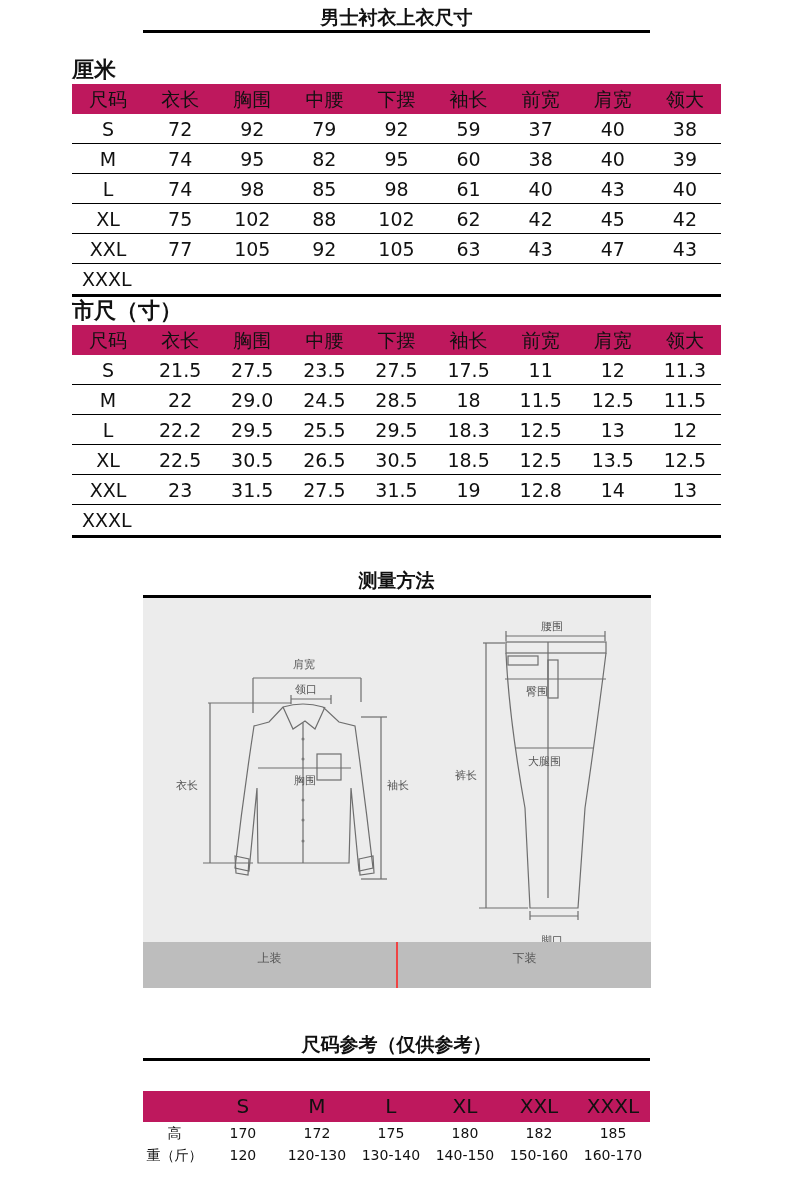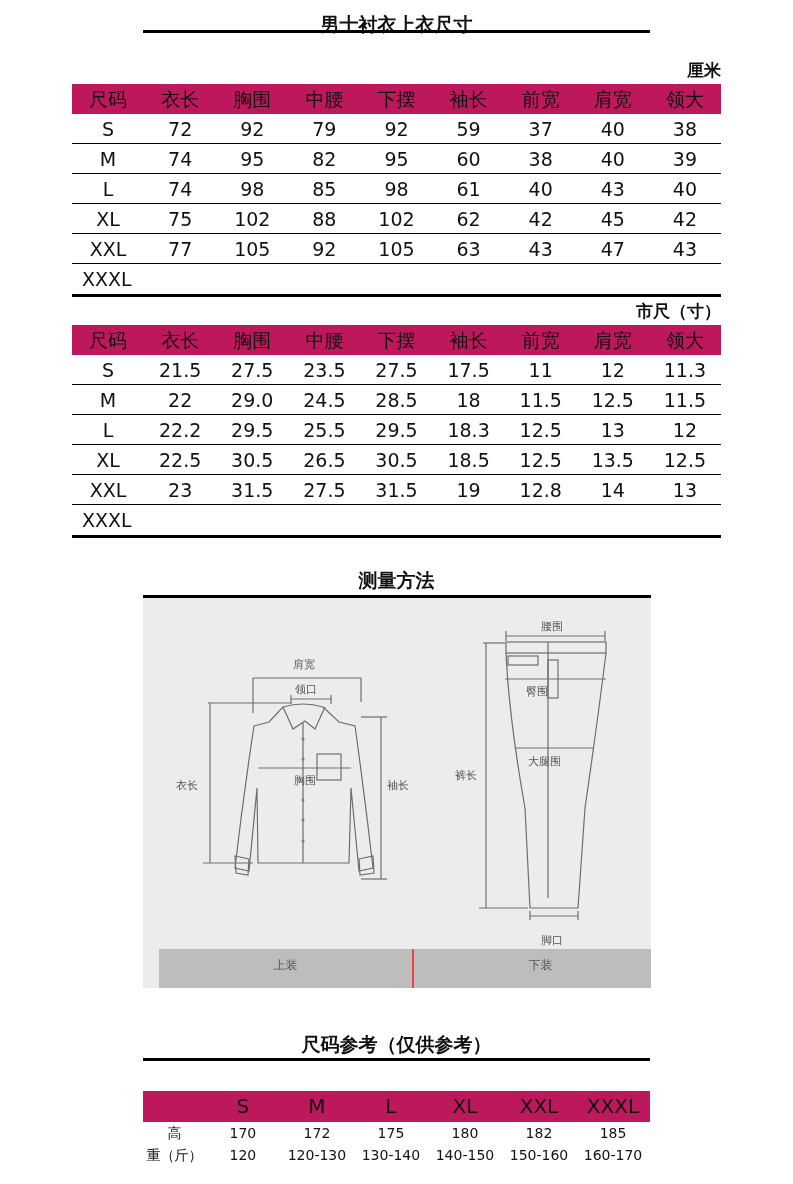--- a/index.html
+++ b/index.html
@@ -2,44 +2,44 @@
 <html><head>
 <meta charset="utf-8">
 <style>
   * { box-sizing: border-box; margin: 0; padding: 0; }
   body { width: 793px; height: 1184px; background: #ffffff; font-family: "DejaVu Sans", "Liberation Sans", sans-serif; color: #111; position: relative; overflow: hidden; }
 
   .title { position: absolute; text-align: center; font-weight: bold; font-size: 19px; color: #111; }
   .rule { position: absolute; background: #000; }
 
   .tbl { position: absolute; left: 72px; width: 649px; }
-  .unit { text-align: right; font-weight: bold; font-size: 17px; height: 28px; line-height: 28px; }
+  .unit { text-align: left; font-weight: bold; font-size: 22px; height: 28px; line-height: 28px; }
   .row { display: flex; height: 30px; line-height: 30px; font-size: 19px; }
   .row.head { background: #be185d; }
   .row.body { border-bottom: 1px solid #000; }
   .row.last { border-bottom: none; }
   .cell { flex: 1; text-align: center; }
   .cell.left { text-align: left; padding-left: 10px; }
 
   .diagram { position: absolute; left: 143px; top: 598px; width: 508px; height: 390px; background: #ececec; overflow: hidden; }
   .diag-svg { position: absolute; left: 0; top: 0; }
   .diag-label { position: absolute; font-size: 11px; color: #555; }
-  .diag-footer { position: absolute; left: 16px; bottom: 0; width: 100%; height: 39px; display: flex; background: #bdbdbd; }
+  .diag-footer { position: absolute; left: 0; bottom: 0; width: 100%; height: 46px; display: flex; background: #bdbdbd; }
   .diag-tab { flex: 1; text-align: center; line-height: 33px; font-size: 12px; color: #555; }
   .diag-tab + .diag-tab { border-left: 2px solid #ef4444; }
 
   .ref { position: absolute; left: 143px; top: 1091px; width: 507px; }
   .ref .row.head { height: 31px; line-height: 31px; font-size: 20px; }
   .ref .row.sm { height: 22px; line-height: 22px; font-size: 14px; background: transparent; }
   .ref .cell.label { flex: 0.85; }
 </style>
 </head>
 <body>
 
-<div class="title" style="left:143px; width:507px; top:12px; height:26px;">男士衬衣上衣尺寸</div>
+<div class="title" style="left:143px; width:507px; top:5px; height:26px;">男士衬衣上衣尺寸</div>
 <div class="rule" style="left:143px; top:30px; width:507px; height:3px;"></div>
 
 <div class="tbl" style="top:56px;">
   <div class="unit">厘米</div>
   <div class="row head">
     <div class="cell">尺码</div>
     <div class="cell">衣长</div>
     <div class="cell">胸围</div>
     <div class="cell">中腰</div>
     <div class="cell">下摆</div>

